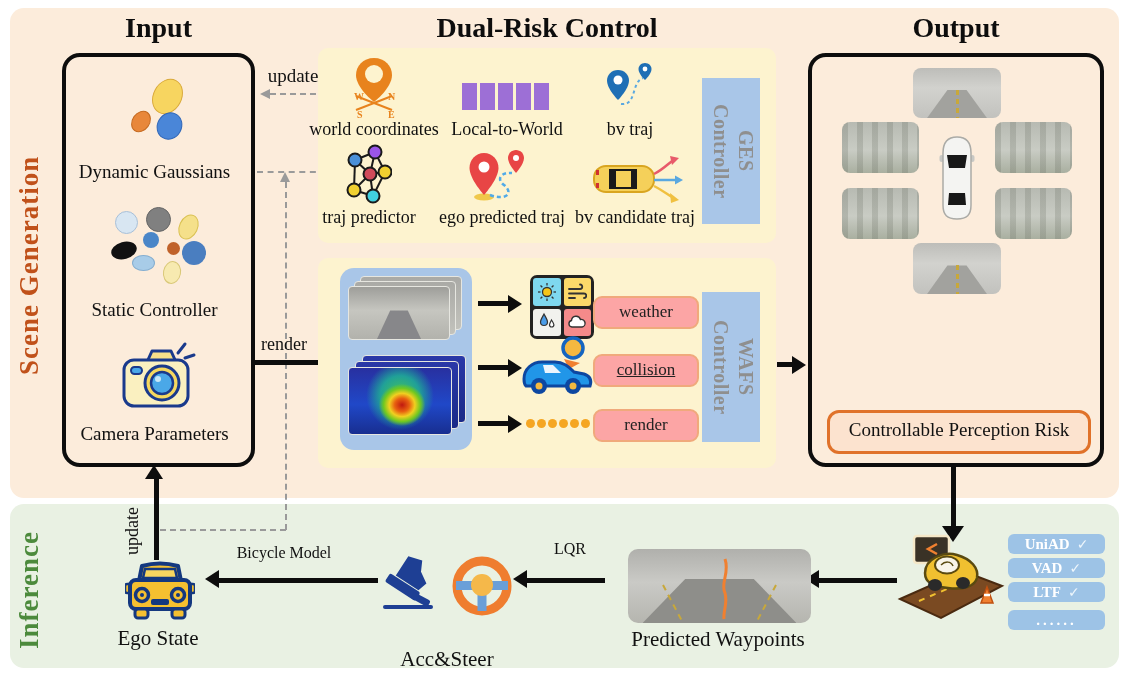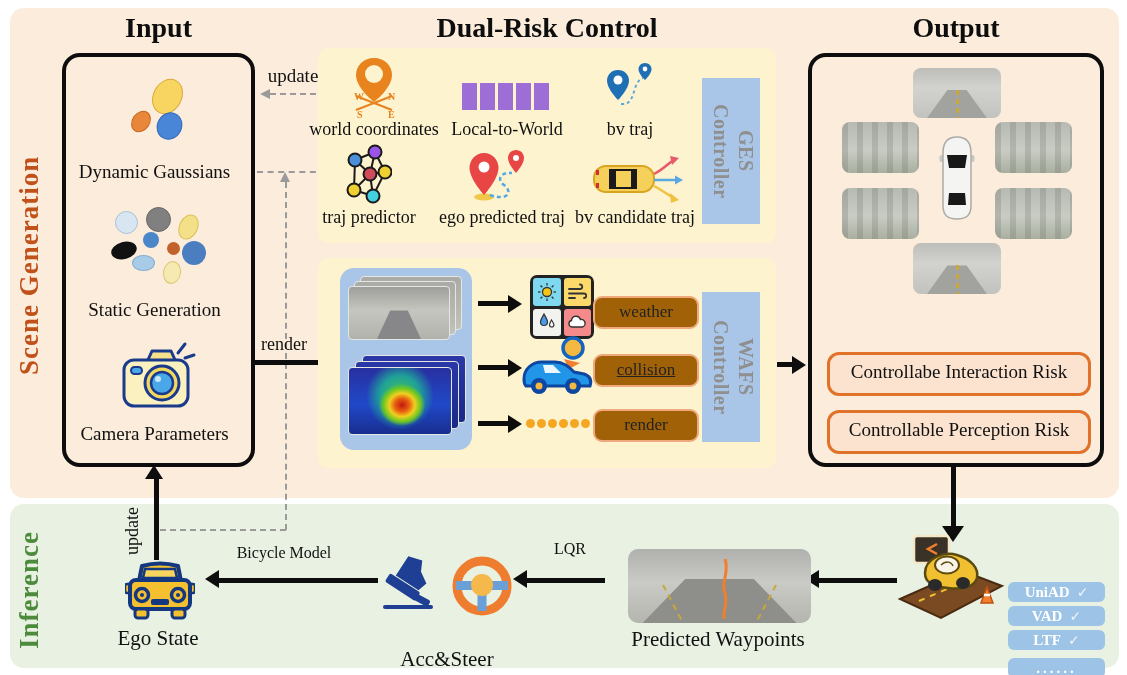--- a/index.html
+++ b/index.html
@@ -50,37 +50,37 @@
       radial-gradient(30% 42% at 52% 56%, #c01810 0%, #e86010 24%, #f0d020 42%, #70c820 60%, rgba(0,0,0,0) 76%),
       radial-gradient(46% 72% at 50% 42%, #48c850 0%, #20a098 42%, rgba(0,0,0,0) 72%),
       linear-gradient(180deg,#2830a0 0%,#2048c8 55%,#182e90 100%);}
   .heat-back{background:linear-gradient(180deg,#2a38a8,#1a2a88);}
   .wgrid{position:absolute;left:530px;top:275px;width:58px;height:58px;display:grid;
          grid-template-columns:1fr 1fr;grid-template-rows:1fr 1fr;gap:3px;background:#222;
          border:3px solid #222;border-radius:7px;}
   .wcell{display:flex;align-items:center;justify-content:center;border-radius:3px;}
   .dots{position:absolute;display:flex;gap:2px;}
   .dots i{width:9px;height:9px;border-radius:50%;background:#f5a623;display:block;}
-  .tag{position:absolute;left:593px;width:102px;height:29px;background:#a16207;border:2px solid #f0a97c;
+  .tag{position:absolute;left:593px;width:102px;height:29px;background:#fca5a5;border:2px solid #f0a97c;
        border-radius:9px;text-align:center;line-height:28px;font-size:17px;color:#222;}
   
   .mv{position:absolute;border-radius:8px;overflow:hidden;}
   .mv-road{background:linear-gradient(180deg,#bdbdb9 0%,#d2d2ce 40%,#c2c2be 100%);}
   .mv-road::before{content:'';position:absolute;left:16%;right:16%;top:44%;height:56%;
       background:#a2a29e;clip-path:polygon(34% 0,66% 0,100% 100%,0 100%);}
   .mv-road::after{content:'';position:absolute;left:calc(50% - 1px);top:44%;height:56%;width:2.5px;
       background:repeating-linear-gradient(180deg,#c8a83a 0 5px,rgba(0,0,0,0) 5px 9px);}
   .mv-side{background:
       repeating-linear-gradient(90deg,rgba(95,100,88,.22) 0 6px,rgba(0,0,0,0) 6px 15px),
       linear-gradient(180deg,#b7bab2 0%,#c9ccc4 55%,#a9afa0 100%);}
   .risk{position:absolute;left:827px;width:258px;height:38px;border:3px solid #e0722a;border-radius:12px;
         background:#fce3cf;text-align:center;line-height:34px;font-size:19px;color:#111;}
   
   .badge{position:absolute;left:1008px;width:97px;height:20px;background:#9dc3e6;border-radius:6px;
-         display:flex;align-items:center;justify-content:center;color:#fff;font-weight:bold;font-size:15px;margin-top:48px;}
+         display:flex;align-items:center;justify-content:center;color:#fff;font-weight:bold;font-size:15px;}
   .badge .chk{font-weight:normal;margin-left:7px;color:#eef6fc;font-size:14px;}
   .badge.dots-badge{letter-spacing:3px;}
   .wp-img{position:absolute;left:628px;top:549px;width:183px;height:74px;border-radius:10px;overflow:hidden;
       background:linear-gradient(180deg,#b0b0ac 0%,#cacac6 45%,#b5b5af 100%);}
   .wp-img::before{content:'';position:absolute;left:8%;right:8%;top:40%;height:60%;
       background:#8e8e8a;clip-path:polygon(28% 0,72% 0,100% 100%,0 100%);}
 </style>
 </head>
 <body>
 
@@ -138,21 +138,21 @@
 
   <div class="blob" style="left:115px;top:211px;width:21px;height:21px;background:#d8e6f2;border:1px solid #a8c0d8;"></div>
   <div class="blob" style="left:146px;top:207px;width:23px;height:23px;background:#808080;border:1px solid #666;"></div>
   <div class="blob" style="left:179px;top:214px;width:17px;height:24px;background:#f5e08a;border:1px solid #d9c050;transform:rotate(25deg);"></div>
   <div class="blob" style="left:111px;top:242px;width:26px;height:17px;background:#111;transform:rotate(-15deg);"></div>
   <div class="blob" style="left:143px;top:232px;width:16px;height:16px;background:#4a86c8;"></div>
   <div class="blob" style="left:132px;top:255px;width:21px;height:14px;background:#a8cce8;border:1px solid #84aed0;"></div>
   <div class="blob" style="left:167px;top:242px;width:13px;height:13px;background:#c0622a;"></div>
   <div class="blob" style="left:182px;top:241px;width:24px;height:24px;background:#4a7ec0;"></div>
   <div class="blob" style="left:163px;top:261px;width:16px;height:21px;background:#f7eab0;border:1px solid #d9c878;transform:rotate(10deg);"></div>
-  <div class="lbl f19" style="left:68px;width:173px;top:299px;">Static Generation</div>
+  <div class="lbl f19" style="left:68px;width:173px;top:299px;">Static Controller</div>
 
   <svg class="abs" style="left:118px;top:340px;" width="80" height="78" viewBox="0 0 80 78">
     <path d="M60 13 L67 4" stroke="#1a3a8c" stroke-width="3" stroke-linecap="round"></path>
     <path d="M67 18 L76 15" stroke="#1a3a8c" stroke-width="3" stroke-linecap="round"></path>
     <path d="M29 22 L34 11 L53 11 L58 22 Z" fill="#f7e08a" stroke="#1a3a8c" stroke-width="3" stroke-linejoin="round"></path>
     <rect x="6" y="20" width="64" height="46" rx="10" fill="#faf0c0" stroke="#1a3a8c" stroke-width="3"></rect>
     <rect x="13" y="27" width="11" height="7" rx="3.5" fill="#4aa8e8" stroke="#1a3a8c" stroke-width="2"></rect>
     <circle cx="44" cy="43" r="17" fill="#f5d860" stroke="#1a3a8c" stroke-width="3"></circle>
     <circle cx="44" cy="43" r="11" fill="#4aa8e8" stroke="#1a3a8c" stroke-width="2.5"></circle>
     <circle cx="40" cy="39" r="3" fill="#c8e8f8"></circle>
@@ -335,21 +335,20 @@
   <div class="mv mv-side" style="left:995px;top:188px;width:77px;height:51px;"></div>
   <div class="mv mv-road" style="left:913px;top:243px;width:88px;height:51px;"></div>
 
   <svg class="abs" style="left:939px;top:135px;" width="36" height="86" viewBox="0 0 36 86">
     <rect x="0.5" y="20" width="4" height="7" rx="2" fill="#c8c8c4"></rect>
     <rect x="31.5" y="20" width="4" height="7" rx="2" fill="#c8c8c4"></rect>
     <path d="M18 2 C28 2 32 8 32 18 L32 70 C32 80 28 84 18 84 C8 84 4 80 4 70 L4 18 C4 8 8 2 18 2 Z" fill="#f4f4f2" stroke="#ababa7" stroke-width="1.5"></path>
     <path d="M8 20 L28 20 L26 33 L10 33 Z" fill="#181818"></path>
     <path d="M10 58 L26 58 L27 70 L9 70 Z" fill="#181818"></path>
   </svg>
-  <div class="risk" style="top:352px;">Controllabe Interaction Risk</div>
   <div class="risk" style="top:410px;">Controllable Perception Risk</div>
 
   <div class="lbl f19" style="left:255px;width:76px;top:65px;">update</div>
   <div class="lbl f18" style="left:242px;width:84px;top:334px;">render</div>
   <div class="rot-label f18" style="left:122px;top:496px;height:70px;">update</div>
   <div class="lbl f20" style="left:212px;width:144px;top:544px;">Bicycle Model</div>
   <div class="lbl f20" style="left:533px;width:74px;top:540px;">LQR</div>
 
   <svg class="abs" style="left:125px;top:557px;" width="70" height="64" viewBox="0 0 70 64">
     <rect x="0" y="27" width="7" height="9" rx="2" fill="#f5c030" stroke="#14387f" stroke-width="2.5"></rect>

